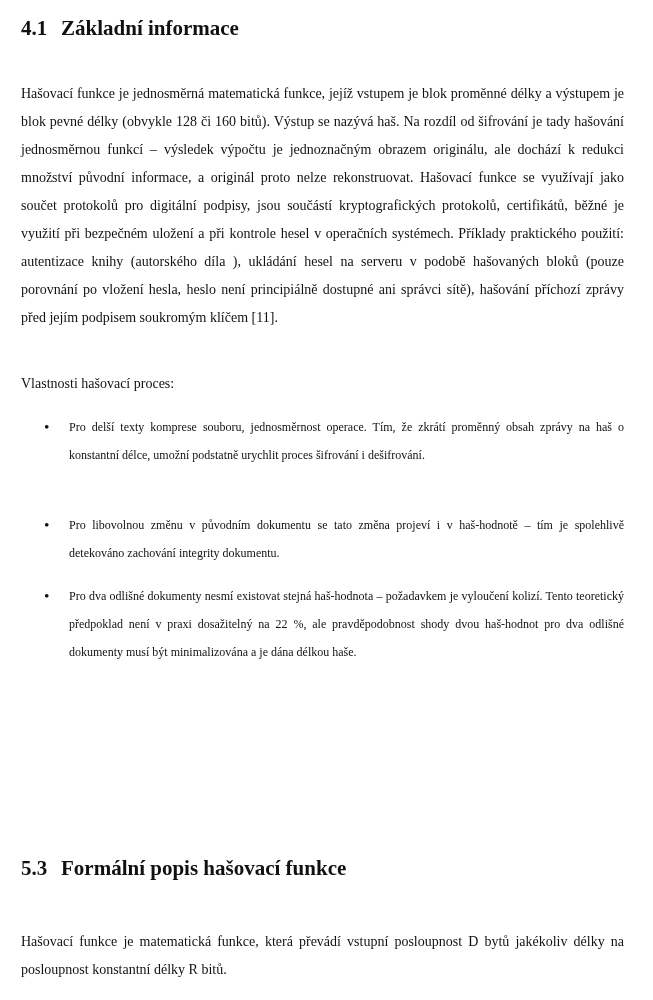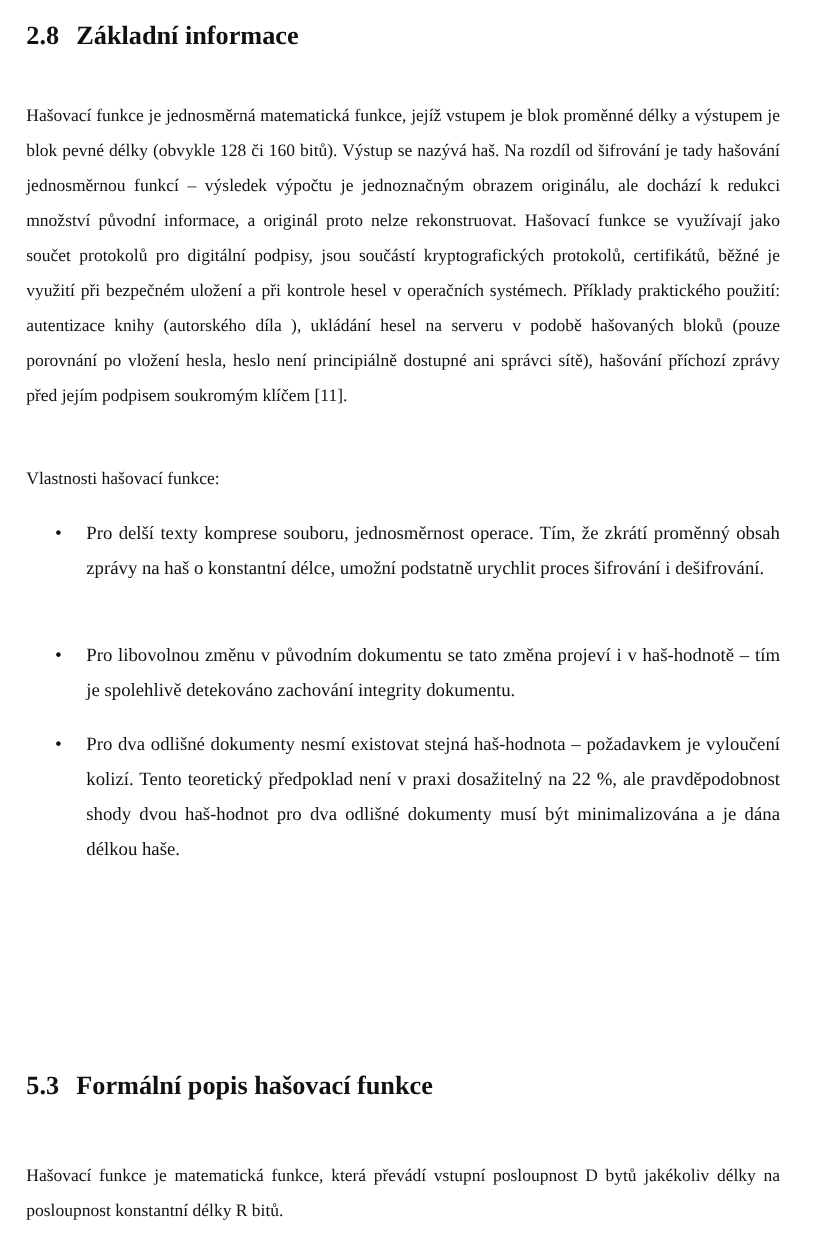--- a/index.html
+++ b/index.html
@@ -5,33 +5,33 @@
   html, body { margin: 0; padding: 0; background: #ffffff; }
   body { width: 653px; height: 1000px; position: relative; overflow: hidden;
          font-family: "Liberation Serif", serif; color: #111111; }
   .h { position: absolute; left: 21px; font-weight: bold; font-size: 21px; margin: 0; }
   .h .num { display: inline-block; width: 40px; }
   .p { position: absolute; left: 21px; width: 603px; font-size: 14px; line-height: 28px; margin: 0;
        text-align: justify; }
   .bullets { position: absolute; left: 0; width: 653px; margin: 0; padding: 0; list-style: none; }
   .bullets li { position: absolute; left: 0; width: 653px; }
   .bullets .dot { position: absolute; left: 44px; top: 0; font-size: 15.5px; line-height: 28px; }
-  .bullets .txt { position: absolute; left: 69px; width: 555px; font-size: 15px; line-height: 28px;
+  .bullets .txt { position: absolute; left: 69px; width: 555px; font-size: 12px; line-height: 28px;
                   text-align: justify; }
 </style>
 </head>
 <body>
 
 <h2 class="h" style="top:16px;">
-  <span class="num">2.8</span><span>Základní informace</span>
+  <span class="num">4.1</span><span>Základní informace</span>
 </h2>
 
 <p class="p" style="top:80px;">Hašovací funkce je jednosměrná matematická funkce, jejíž vstupem je blok proměnné délky a výstupem je blok pevné délky (obvykle 128 či 160 bitů). Výstup se nazývá haš. Na rozdíl od šifrování je tady hašování jednosměrnou funkcí – výsledek výpočtu je jednoznačným obrazem originálu, ale dochází k redukci množství původní informace, a originál proto nelze rekonstruovat. Hašovací funkce se využívají jako součet protokolů pro digitální podpisy, jsou součástí kryptografických protokolů, certifikátů, běžné je využití při bezpečném uložení a při kontrole hesel v operačních systémech. Příklady praktického použití: autentizace knihy (autorského díla ), ukládání hesel na serveru v podobě hašovaných bloků (pouze porovnání po vložení hesla, heslo není principiálně dostupné ani správci sítě), hašování příchozí zprávy před jejím podpisem soukromým klíčem [11].</p>
 
-<p class="p" style="top:370px;">Vlastnosti hašovací funkce:</p>
+<p class="p" style="top:370px;">Vlastnosti hašovací proces:</p>
 
 <ul class="bullets">
   <li style="top:413px;">
     <span class="dot">•</span>
     <span class="txt">Pro delší texty komprese souboru, jednosměrnost operace. Tím, že zkrátí proměnný obsah zprávy na haš o konstantní délce, umožní podstatně urychlit proces šifrování i dešifrování.</span>
   </li>
   <li style="top:511px;">
     <span class="dot">•</span>
     <span class="txt">Pro libovolnou změnu v původním dokumentu se tato změna projeví i v haš-hodnotě – tím je spolehlivě detekováno zachování integrity dokumentu.</span>
   </li>

